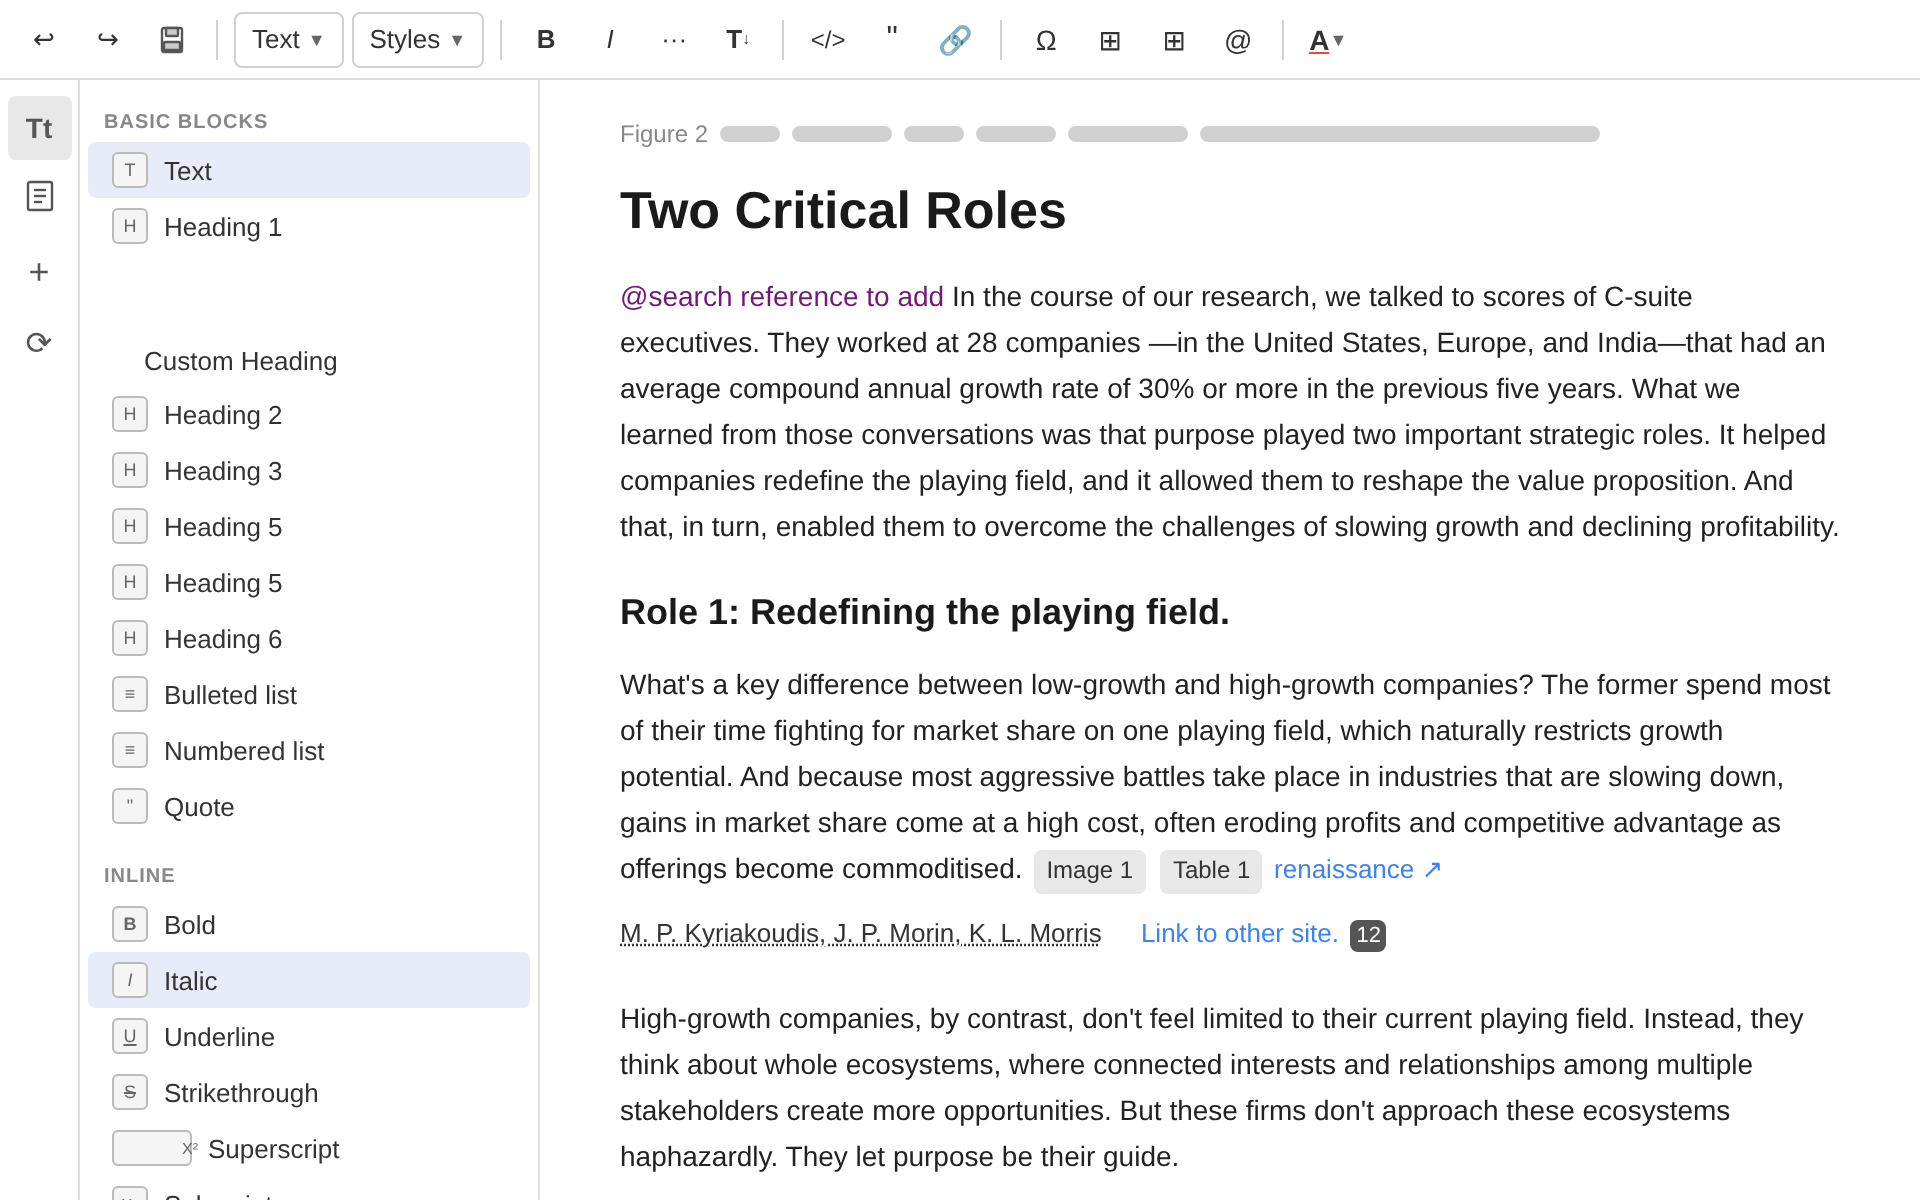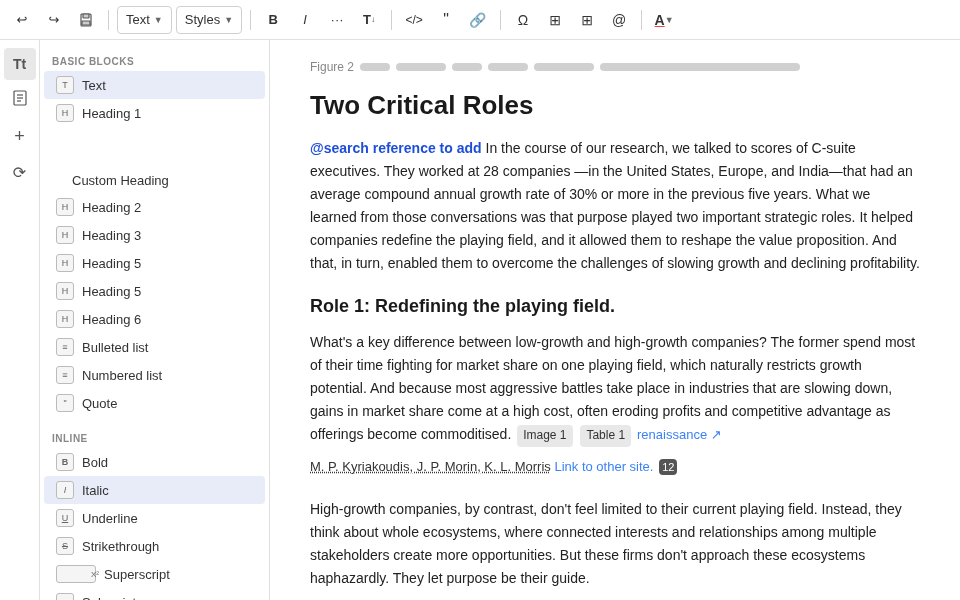--- a/index.html
+++ b/index.html
@@ -84,21 +84,21 @@
       height: 8px; border-radius: 4px; background: #d0d0d0;
     }
 
     .doc-title {
       font-size: 26px; font-weight: 700; color: #1a1a1a; margin-bottom: 16px;
     }
     .doc-body {
       font-size: 14px; line-height: 1.65; color: #222; margin-bottom: 20px;
     }
     .doc-body .mention {
-      color: #1d4ed8; font-weight: 700;
+      color: #701a75; font-weight: 400;
     }
     .doc-h2 {
       font-size: 18px; font-weight: 600; color: #1a1a1a; margin-bottom: 14px;
     }
     .tag-badge {
       display: inline-flex; align-items: center; background: #e8e8e8;
       border-radius: 4px; padding: 1px 6px; font-size: 12px; color: #333; margin: 0 2px;
     }
     .tag-link {
       color: #3b82f6; font-size: 13px; text-decoration: none;
@@ -278,20 +278,20 @@
       <span>What's a key difference between low-growth and high-growth companies? The former spend most of their time fighting for market share on one playing field, which naturally restricts growth potential. And because most aggressive battles take place in industries that are slowing down, gains in market share come at a high cost, often eroding profits and competitive advantage as offerings become commoditised.</span>
       <span class="tag-badge">Image 1</span>
       <span class="tag-badge">Table 1</span>
       <a class="tag-link" href="#">renaissance ↗</a>
     </p>
 
     <p class="doc-body" style="margin-top:-12px;">
       <span class="authors">
         <span style="text-decoration:underline dotted;"> M. P. Kyriakoudis, J. P. Morin, K. L. Morris</span>
       </span>
-      <a class="tag-link" href="#" style="margin-left:0;">Link to other site.</a>
+      <a class="tag-link" href="#" style="margin-left:16px;">Link to other site.</a>
       <span class="count-badge">12</span>
     </p>
 
     <p class="doc-body">High-growth companies, by contrast, don't feel limited to their current playing field. Instead, they think about whole ecosystems, where connected interests and relationships among multiple stakeholders create more opportunities. But these firms don't approach these ecosystems haphazardly. They let purpose be their guide.</p>
 
   </div>
 </div>
 
 </body></html>

